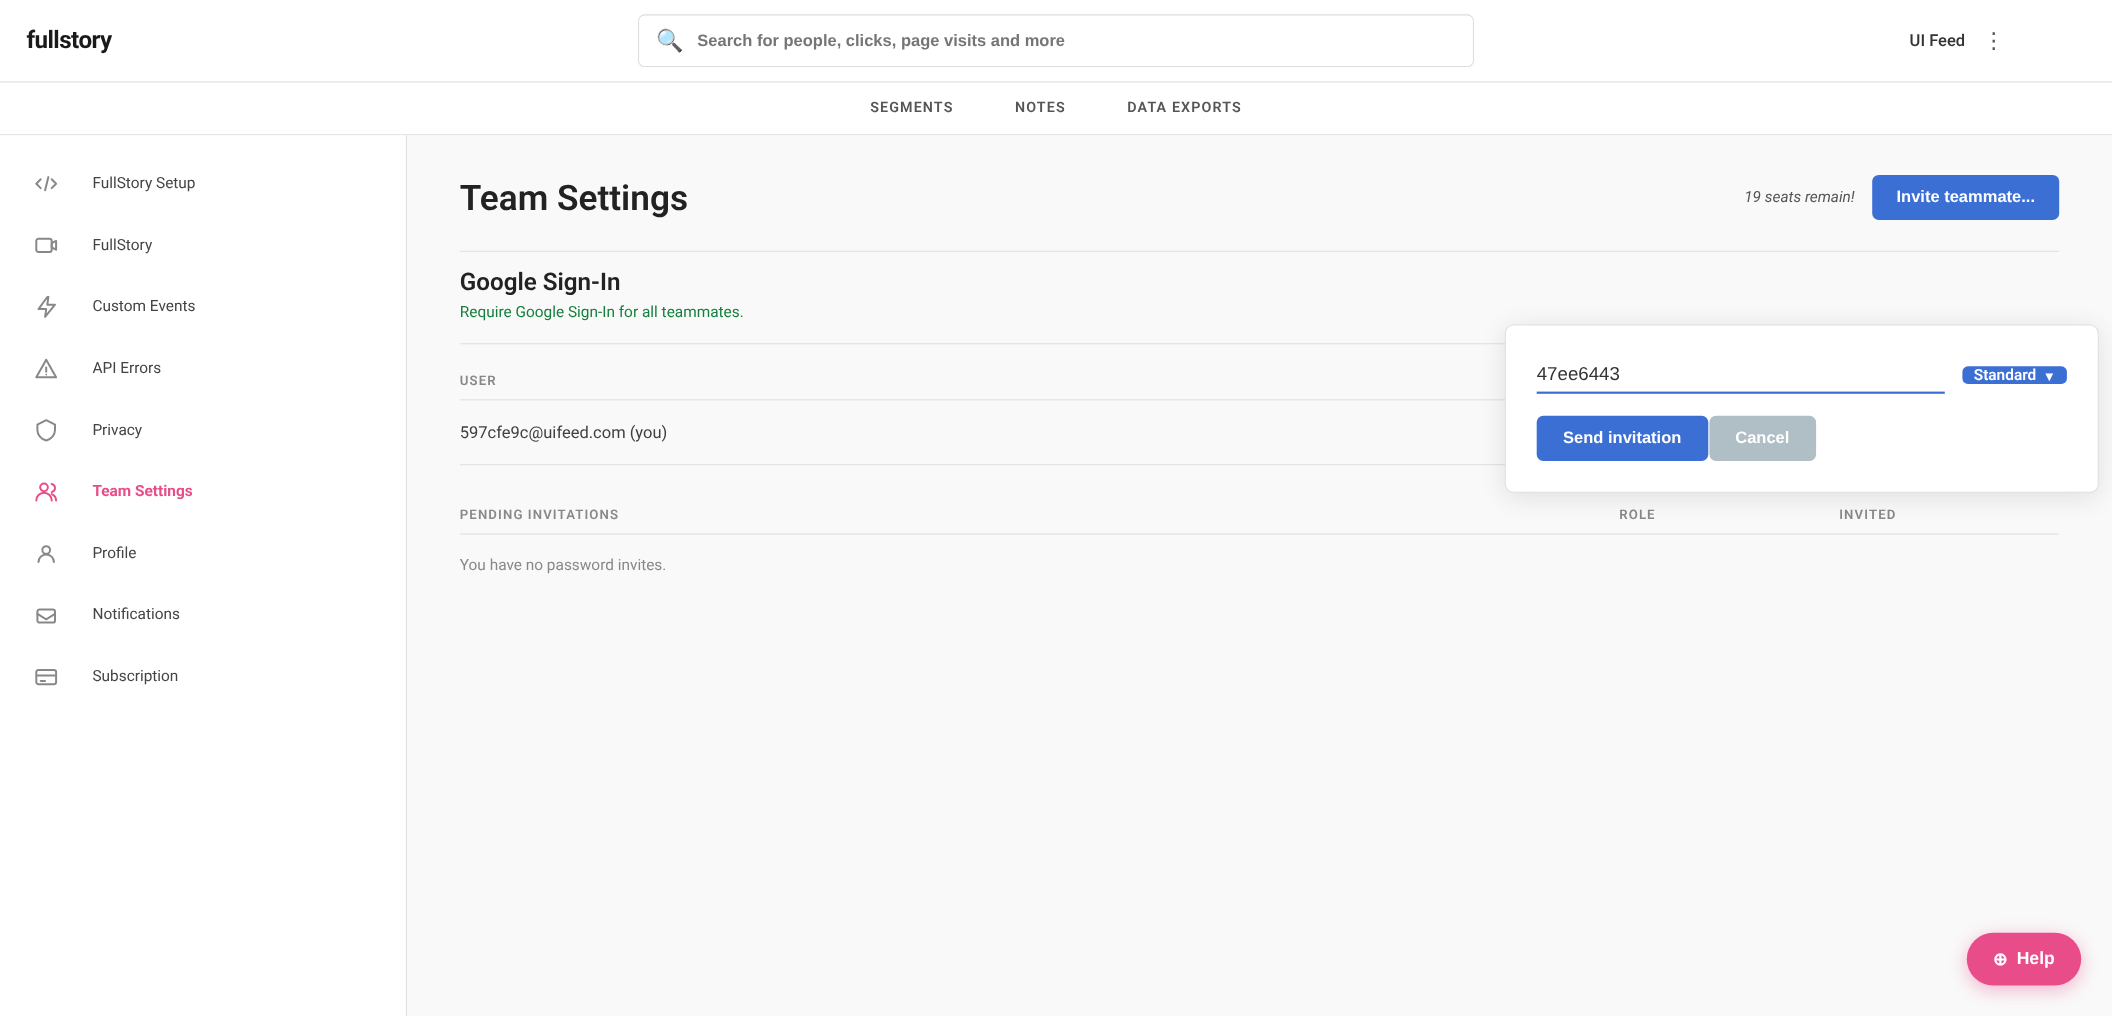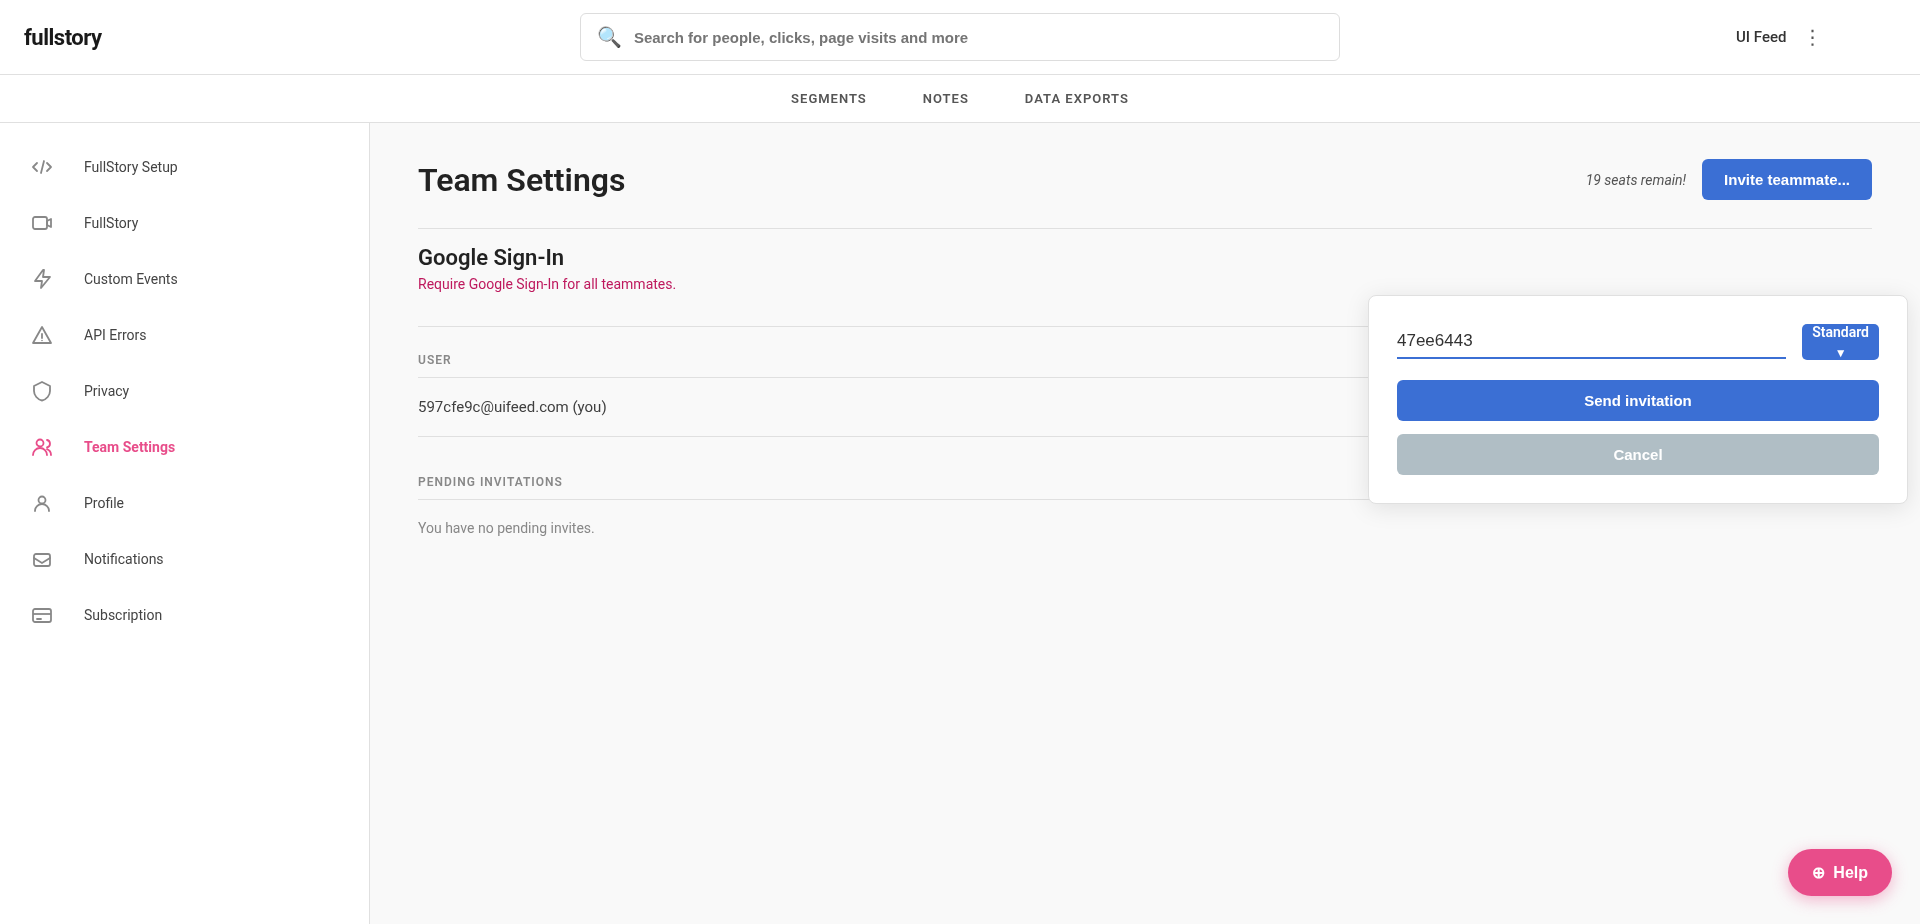--- a/index.html
+++ b/index.html
@@ -171,22 +171,22 @@
 
     
     .section-title {
       font-size: 22px;
       font-weight: 600;
       color: #222;
       margin-bottom: 6px;
     }
     .section-desc {
       font-size: 14px;
-      color: #be185d;
-      margin-bottom: 34px;
+      color: #15803d;
+      margin-bottom: 20px;
     }
     .divider {
       border: none;
       border-top: 1px solid #e0e0e0;
       margin: 0 0 16px 0;
     }
 
     
     .table-header {
       display: grid;
@@ -255,40 +255,38 @@
       flex: 1;
       border: none;
       outline: none;
       font-size: 17px;
       color: #333;
       padding: 6px 0;
       border-bottom: 2px solid #3b6fd4;
     }
     .popup-role-wrapper {
       display: flex;
-      align-items: center;
+      align-items: flex-end;
       background: #3b6fd4;
       border-radius: 5px;
       padding: 0 10px;
       gap: 6px;
-      flex-direction: column;
     }
     .popup-role-text {
       color: #fff;
       font-size: 14px;
       font-weight: 600;
     }
     .popup-chevron {
       color: #fff;
       font-size: 12px;
     }
     .popup-actions {
       display: flex;
-      gap: 13px;
-      flex-direction: column;
+      gap: 1px;
     }
     .send-btn {
       background: #3b6fd4;
       color: #fff;
       border: none;
       border-radius: 6px;
       padding: 12px 24px;
       font-size: 15px;
       font-weight: 600;
       cursor: pointer;
@@ -460,21 +458,21 @@
       <span class="table-cell">Admin</span>
       <span class="table-cell link">Change password...</span>
     </div>
 
     <div class="pending-header">
       <span class="table-header-cell">PENDING INVITATIONS</span>
       <span class="table-header-cell">ROLE</span>
       <span class="table-header-cell">INVITED</span>
     </div>
 
-    <div class="pending-empty">You have no pending invites.</div>
+    <div class="pending-empty">You have no password invites.</div>
 
     <div class="invite-popup">
       <div class="popup-row1">
         <input class="popup-email-input" type="text" value="47ee6443" style="">
         <div class="popup-role-wrapper">
           <span class="popup-role-text">Standard</span>
           <span class="popup-chevron">▼</span>
         </div>
       </div>
       <div class="popup-actions">

